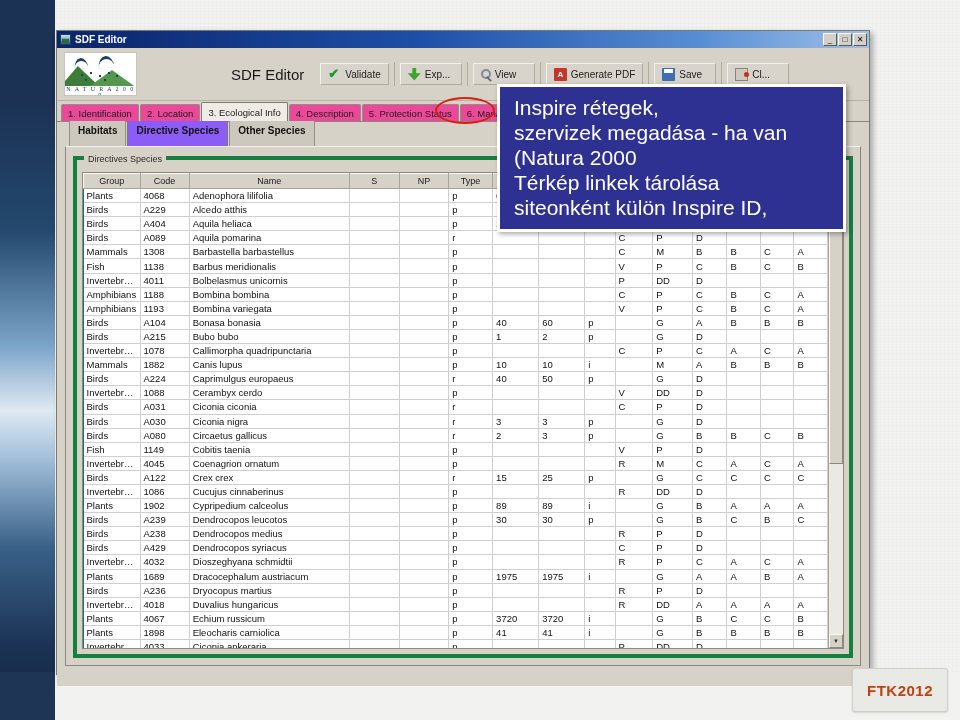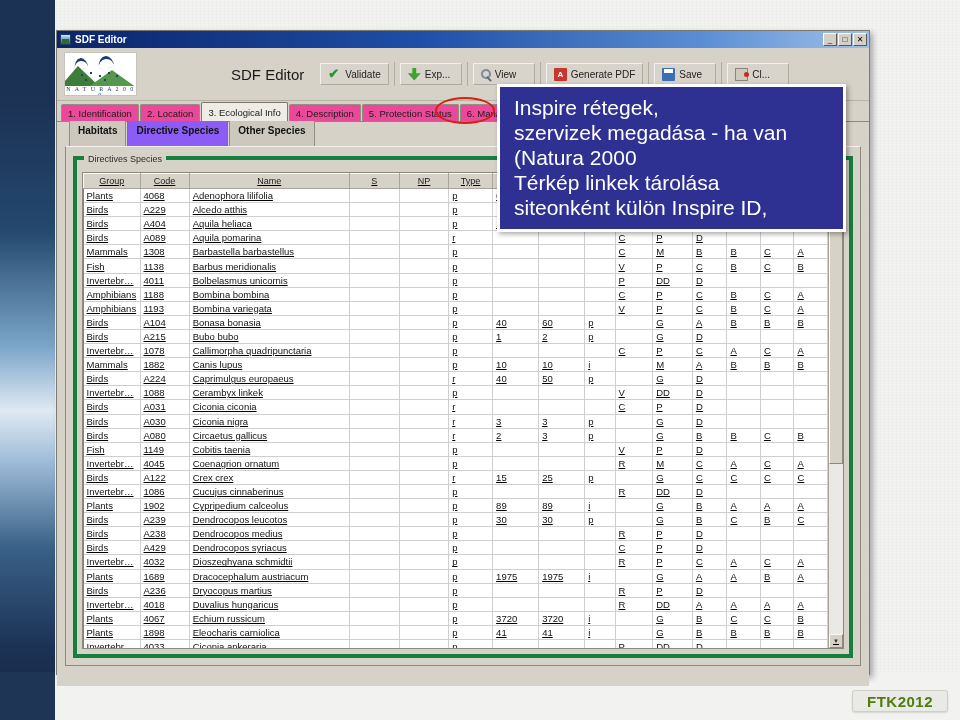--- a/index.html
+++ b/index.html
@@ -31,27 +31,27 @@
     background:#f2f2f0;
   }
   #footer-band {
     position:absolute; left:0; bottom:0; width:55px; height:48px;
     background:#1e3556;
   }
 
   
   #ftk-badge {
     position:absolute; right:12px; bottom:8px;
-    width:96px; height:22px;
+    width:96px; height:44px;
     background:#e9e9e6;
     border:1px solid #cfcfca;
     border-radius:3px;
     display:flex; align-items:center; justify-content:center;
     font-weight:bold; font-size:15px; letter-spacing:0.5px;
-    color:#4d7c0f;
+    color:#c2410c;
     box-shadow:0 1px 2px rgba(0,0,0,0.12);
   }
 
   
   #app-window {
     position:absolute; left:56px; top:30px; width:814px; height:645px;
     background:#d6d2c8;
     border:1px solid #7a7a72;
     box-shadow:3px 3px 6px rgba(0,0,0,0.30);
   }
@@ -221,26 +221,25 @@
     padding:12px 5px 5px 5px;
   }
   #groupbox-title {
     position:absolute; left:7px; top:-6px;
     background:#d6d2c8; padding:0 4px;
     font-size:9px; color:#2b2b2b;
   }
 
   
   #table-wrap {
-    background:#d946ef;
+    background:#0f766e;
     border:1px solid #8d887d;
     height:100%;
     display:flex;
     overflow:hidden;
-    text-decoration:underline;
   }
   #table-scroll { flex:1; overflow:hidden; position:relative; }
   table { border-collapse:collapse; width:100%; table-layout:fixed; }
   thead th {
     background:#d6d2c8;
     border:1px solid #a9a49a;
     border-top-color:#fbfaf8; border-left-color:#fbfaf8;
     font-size:9px; font-weight:normal; color:#1a1a1a;
     height:15px; padding:0 3px;
     white-space:nowrap; overflow:hidden;
@@ -669,21 +668,21 @@
                     <td class="c"></td>
                     <td class="c">G</td>
                     <td class="c">D</td>
                     <td class="c"></td>
                     <td class="c"></td>
                     <td class="c"></td>
                   </tr>
                   <tr>
                     <td class="c">Invertebr…</td>
                     <td class="c">1088</td>
-                    <td class="c">Cerambyx linkek</td>
+                    <td class="c">Cerambyx cerdo</td>
                     <td class="c"></td>
                     <td class="c"></td>
                     <td class="c">p</td>
                     <td class="c"></td>
                     <td class="c"></td>
                     <td class="c"></td>
                     <td class="c">V</td>
                     <td class="c">DD</td>
                     <td class="c">D</td>
                     <td class="c"></td>

